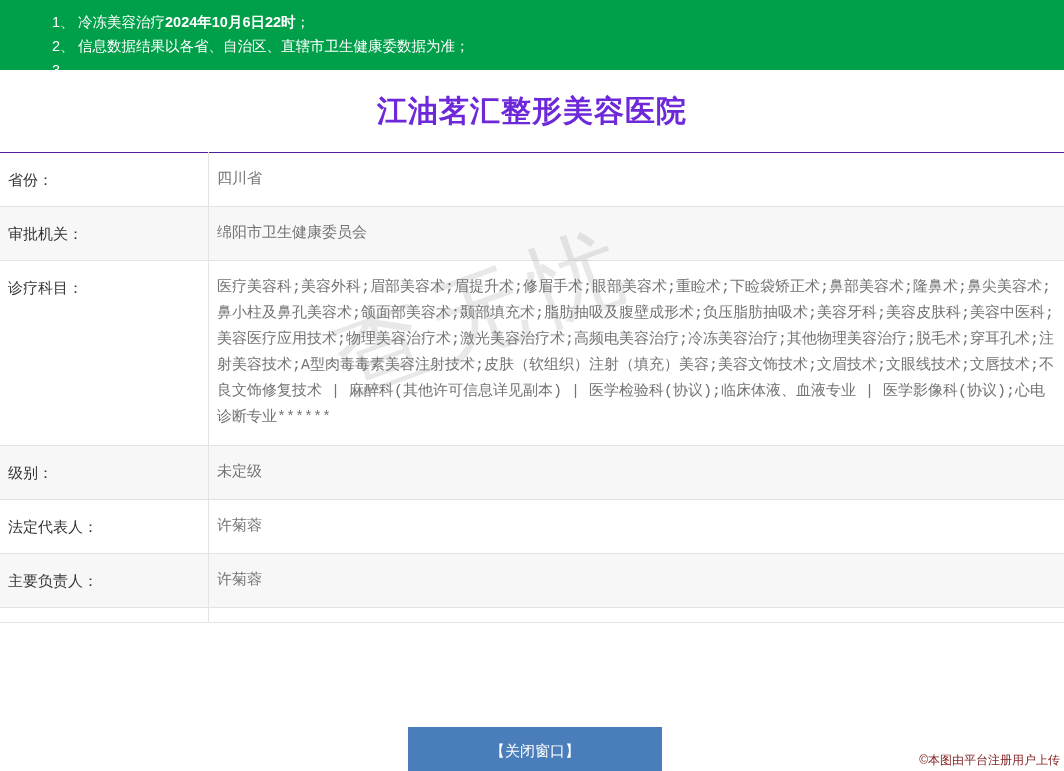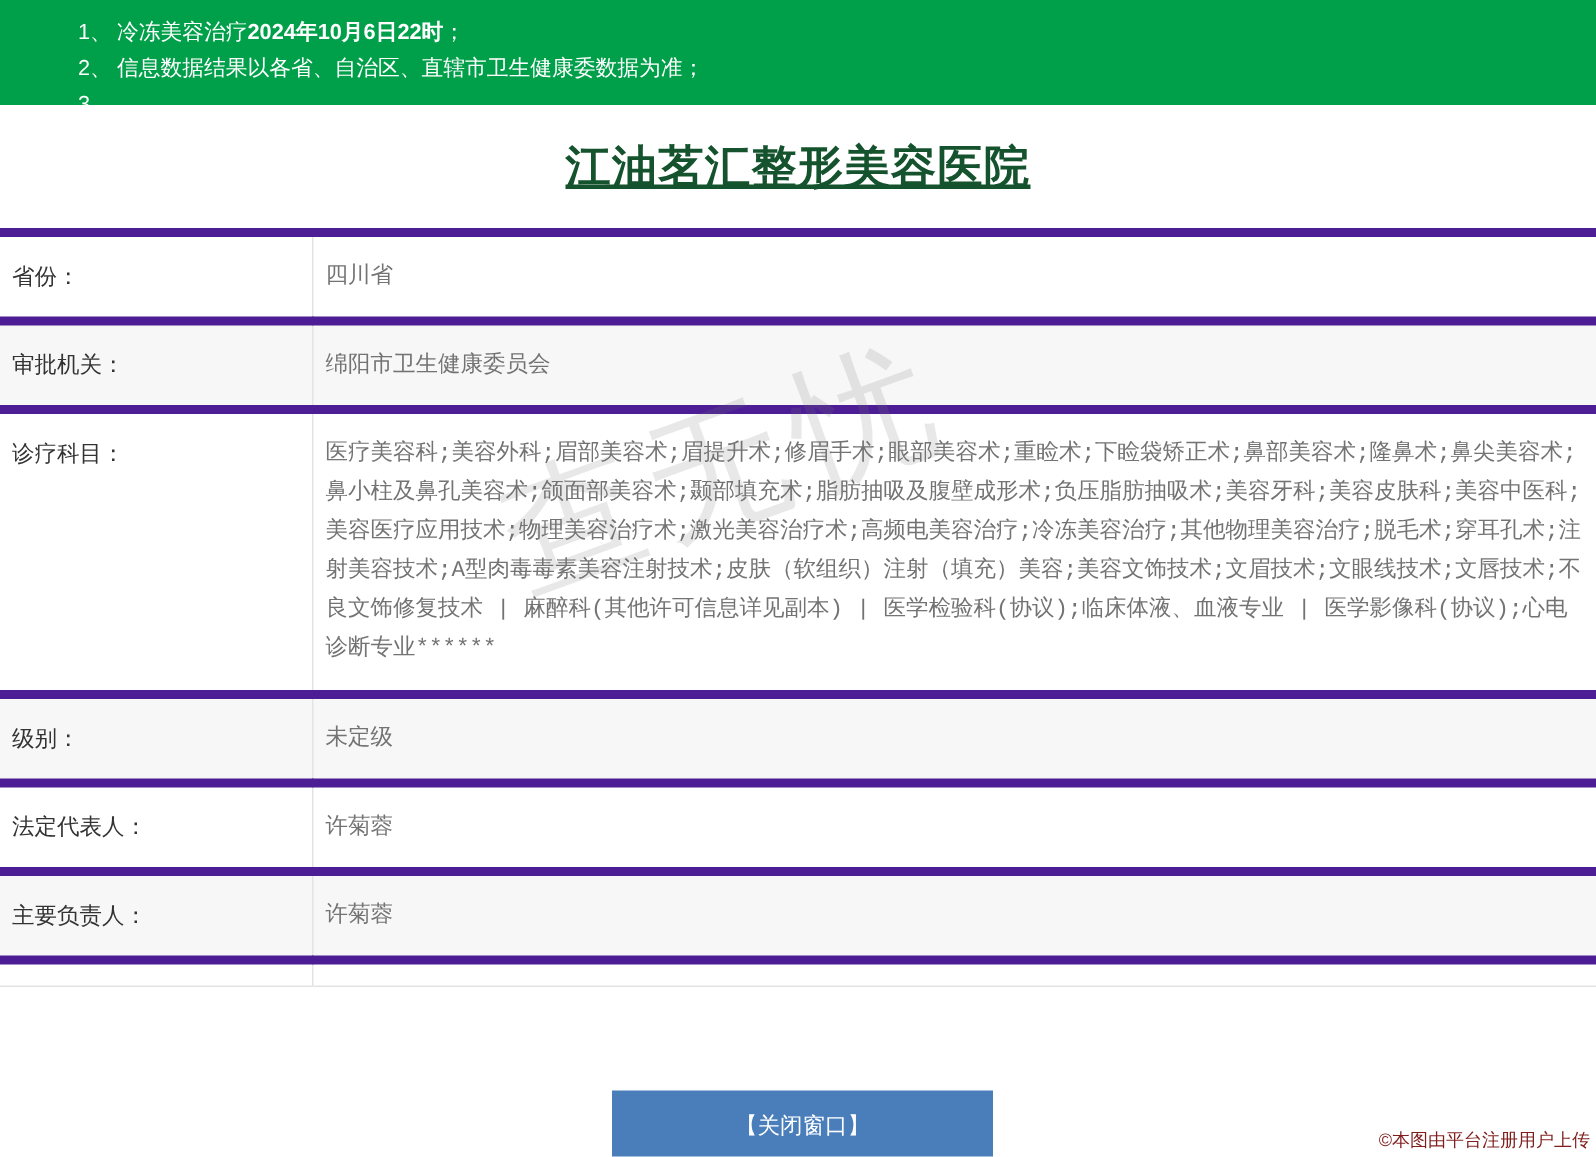--- a/index.html
+++ b/index.html
@@ -45,34 +45,33 @@
   
   .title-wrap {
     height: 82px;
     display: flex;
     align-items: center;
     justify-content: center;
   }
   .title {
     font-size: 30px;
     font-weight: bold;
-    color: #14532d;
+    color: #6d28d9;
     letter-spacing: 1px;
-    text-decoration: underline;
   }
 
   
   .info-table {
     width: 1064px;
     border-collapse: collapse;
     table-layout: fixed;
     font-size: 15px;
   }
   .info-table tr {
-    border-top: 6px solid #4c1d95;
+    border-top: 1px solid #4c1d95;
     border-bottom: 1px solid #e3e3e3;
   }
   .info-table td {
     padding: 14px 10px 14px 8px;
     vertical-align: top;
     line-height: 25px;
   }
   .cell-label {
     width: 190px;
     color: #333;

